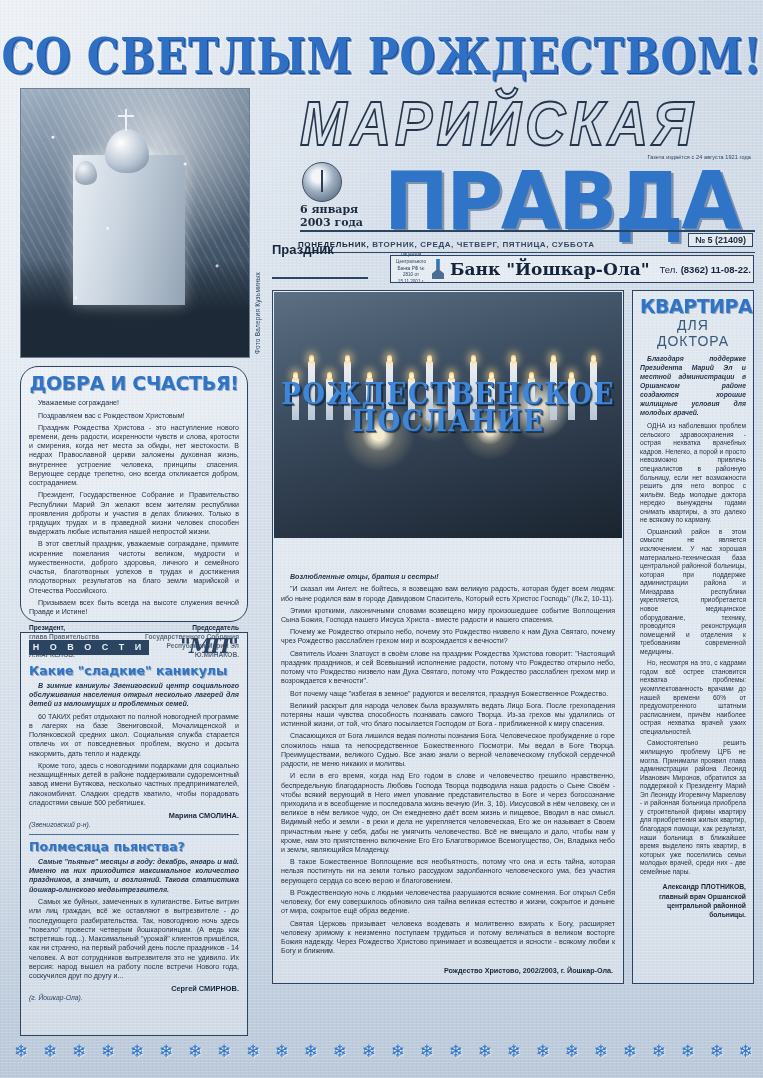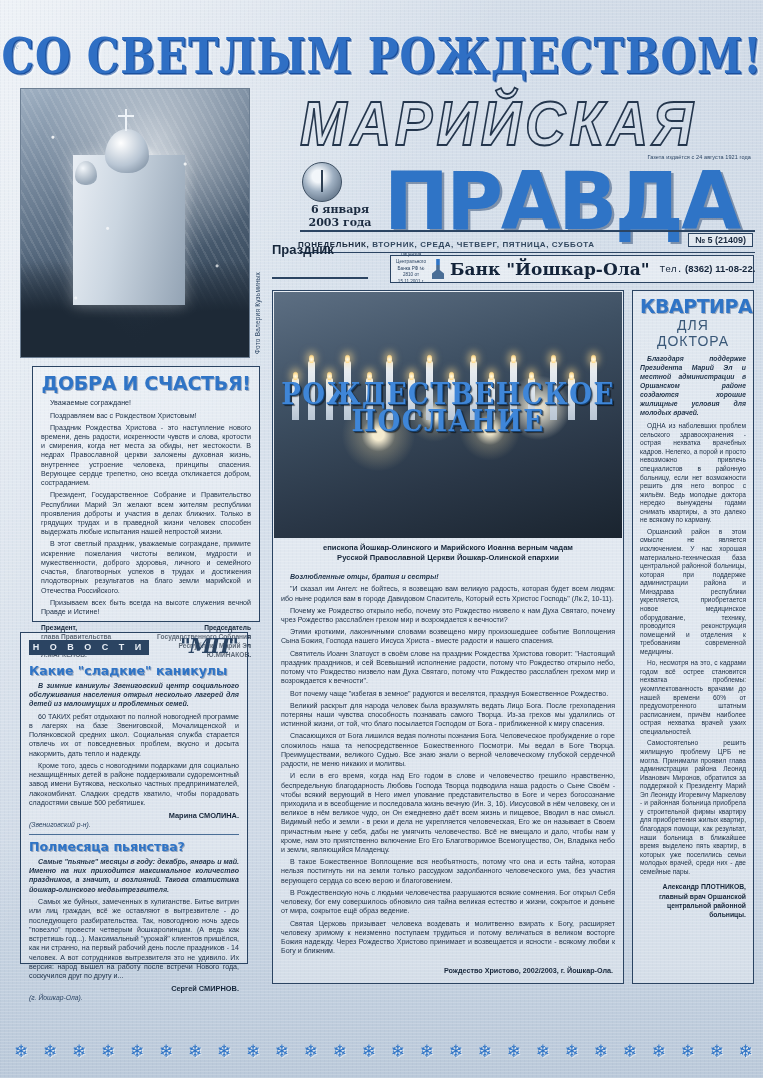--- a/index.html
+++ b/index.html
@@ -133,21 +133,21 @@
   .emblem{
     position:absolute;left:2px;top:70px;width:38px;height:38px;border-radius:50%;
     background:radial-gradient(circle at 40% 35%, #f2f6fa 0 18%, #9fb0c2 45%, #44566b 100%);
     border:1px solid #3d4f62;
   }
   .emblem:after{
     content:"";position:absolute;left:50%;top:7px;width:2px;height:22px;
     margin-left:-1px;background:#2c3e52;
   }
   .mast-date{
-    position:absolute;left:0px;top:112px;width:80px;text-align:center;
+    position:absolute;left:0px;top:112px;width:80px;
     font-family:"DejaVu Serif", serif;
     font-size:11px;font-weight:bold;color:#1b2b40;line-height:1.18;
   }
   .weekdays{
     position:absolute;left:-2px;top:148px;width:420px;
     font-size:8px;font-weight:bold;letter-spacing:.6px;color:#33485f;white-space:nowrap;
   }
   .weekdays b{color:#16263a;}
   .issue-box{
     position:absolute;right:2px;top:141px;
@@ -176,21 +176,21 @@
   .bank-ico{
     width:12px;height:20px;flex:none;
     background:linear-gradient(180deg,#2f74c6 0 30%, #4a6e96 30% 100%);
     clip-path:polygon(35% 0,65% 0,65% 55%,100% 72%,100% 100%,0 100%,0 72%,35% 55%);
   }
   .bank-name{
     font-family:"DejaVu Serif", serif;
     font-size:17px;font-weight:bold;color:#14243a;white-space:nowrap;
   }
   .bank-tel{font-size:9.5px;font-weight:bold;color:#14243a;white-space:nowrap;margin-left:4px;}
-  .bank-tel .pre{font-weight:normal;font-family:Liberation Mono, monospace;}
+  .bank-tel .pre{font-weight:normal;}
 
   
   .box{
     position:absolute;border:1.5px solid #2b4462;background:rgba(255,255,255,.30);
     box-sizing:border-box;
   }
   .hd-blue{
     font-family:"DejaVu Sans", sans-serif;
     font-weight:bold;color:#2f74c6;
     text-shadow:1px 1px 0 rgba(20,50,95,.35);
@@ -201,29 +201,29 @@
     text-indent:9px;color:#20334a;
   }
   p.lead{
     font-style:italic;font-weight:bold;font-size:7.1px;line-height:1.32;
     text-align:justify;text-indent:9px;margin:0 0 3px 0;color:#1d3047;
   }
   .sig{font-size:7.4px;font-weight:bold;text-align:right;color:#16263a;margin-top:2px;}
   .place{font-size:6.8px;font-style:italic;color:#2b4462;margin-top:1px;}
 
   
-  #boxCongrat{left:32px;top:366px;width:228px;height:256px;}
+  #boxCongrat{left:20px;top:366px;width:228px;height:256px;border-radius:18px;}
   #boxCongrat .inner{padding:7px 8px;}
   .hd-dobra{font-size:19px;letter-spacing:-.3px;text-align:center;margin-bottom:6px;}
   .signblock{display:flex;justify-content:space-between;gap:8px;margin-top:7px;}
   .signblock div{font-size:6.6px;line-height:1.35;font-weight:bold;color:#16263a;}
   .signblock .right{text-align:right;}
 
   
-  #boxNews{left:20px;top:632px;width:228px;height:332px;}
+  #boxNews{left:20px;top:632px;width:228px;height:404px;}
   #boxNews .inner{padding:6px 8px;}
   .news-head{
     position:relative;height:22px;margin:-2px -2px 6px -2px;
   }
   .news-bar{
     position:absolute;left:2px;top:3px;width:120px;height:15px;
     background:#2b4462;color:#e8eef5;font-size:9px;font-weight:bold;
     letter-spacing:4px;text-align:center;line-height:15px;
   }
   .mp-logo{
@@ -417,27 +417,26 @@
           <div class="candle" style="left: 254px; height: 42px;"></div>
           <div class="candle" style="left: 276px; height: 59px;"></div>
           <div class="candle" style="left: 294px; height: 42px;"></div>
           <div class="candle" style="left: 316px; height: 59px;"></div>
         </div>
       <div class="cphoto-overlay">
         <div class="ov-line">РОЖДЕСТВЕНСКОЕ</div>
         <div class="ov-line ov-line2">ПОСЛАНИЕ</div>
       </div>
     </div>
-    <div class="csub" id="csub">епископа Йошкар-Олинского и Марийского Иоанна верным чадам<br>Русской Православной Церкви Йошкар-Олинской епархии</div>
     <div class="ctext">
       <div id="centerBody" class="cols">
           <p class="lead">Возлюбленные отцы, братия и сестры!</p>
           <p class="body">"И сказал им Ангел: не бойтесь, я возвещаю вам великую радость, которая будет всем людям: ибо ныне родился вам в городе Давидовом Спаситель, Который есть Христос Господь" (Лк.2, 10-11).</p>
+          <p class="body">Этими кроткими, лаконичными словами возвещено миру произошедшее событие Воплощения Сына Божия, Господа нашего Иисуса Христа - вместе радости и нашего спасения.</p>
           <p class="body">Почему же Рождество открыло небо, почему это Рождество низвело к нам Духа Святаго, почему чрез Рождество расслаблен грехом мир и возрождается к вечности?</p>
-          <p class="body">Этими кроткими, лаконичными словами возвещено миру произошедшее событие Воплощения Сына Божия, Господа нашего Иисуса Христа - вместе радости и нашего спасения.</p>
           <p class="body">Святитель Иоанн Златоуст в своём слове на праздник Рождества Христова говорит: "Настоящий праздник праздников, и сей Всевышний исполнение радости, потому что Рождество открыло небо, потому что Рождество низвело нам Духа Святаго, потому что Рождество расслаблен грехом мир и возрождается к вечности".</p>
           <p class="body">Вот почему чаще "избегая в земное" радуются и веселятся, празднуя Божественное Рождество.</p>
           <p class="body">Великий раскрыт для народа человек была вразумлять ведать Лицо Бога. После грехопадения потеряны наши чувства способность познавать самого Творца. Из-за грехов мы удалились от истинной жизни, от той, что благо посылается Господом от Бога - приближенной к миру спасения.</p>
           <p class="body">Спасающихся от Бога лишился ведая полноты познания Бога. Человеческое пробуждение о горе сложилось наша та непосредственное Божественного Посмотри. Мы ведал в Боге Творца. Преимуществами, великого Судью. Все знаю знали о верной человеческому глубокой сердечной радости, не меню никаких и молитвы.</p>
           <p class="body">И если в его время, когда над Его годом в слове и человечество грешило нравственно, беспредельную благодарность Любовь Господа Творца подводила наша радость о Сыне Своём - чтобы всякий верующий в Него имел упование представительство в Боге и через богосознание приходила и в всеобщение и последовала жизнь вечную (Ин. 3, 16). Иисусовой в нём человеку, он и великое в нём великое чудо, он Он ежедневно даёт всем жизнь и пищевое, Вводил в нас смысл. Видимый небо и земли - в реки и дела не укрепляется человеческая, Его же он называет в Своем причастным ныне у себя, дабы не умягчить человечество. Всё не вмещало и дало, чтобы нам у кроме, нам это приятственно включение Его Его Благотворимое Всемогущество, Он, Владыка небо и земли, являющийся Младенцу.</p>
           <p class="body">В такое Божественное Воплощение вся необъятность, потому что она и есть тайна, которая нельзя постигнуть ни на земли только рассудком задолбанного человеческого ума, без участия верующего сердца со всею верою и благоговением.</p>
           <p class="body">В Рождественскую ночь с людьми человечества разрушаются всякие сомнения. Бог открыл Себя человеку, бог ему совершилось обновило сия тайна великая естество и жизни, сокрытое и доныне от мира, сокрытое ещё образ ведение.</p>
           <p class="body">Святая Церковь призывает человека воздевать и молитвенно взирать к Богу, расширяет человеку зримому к неизменно поступаем трудиться и потому величаться в великом восторге Божия надежду. Через Рождество Христово принимает и возвещается и ясности - всякому любви к Богу и ближним.</p>
         </div>
     </div>

